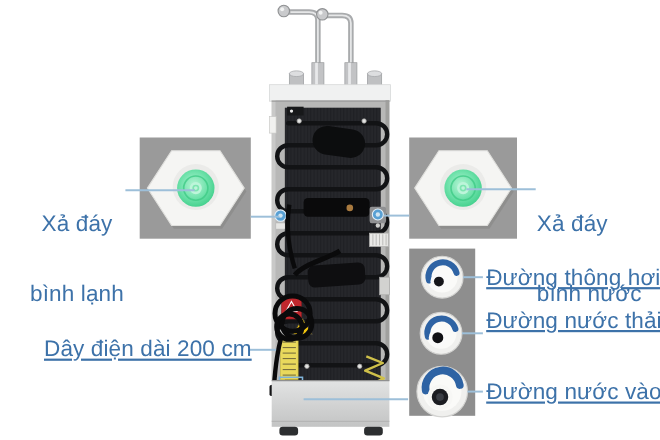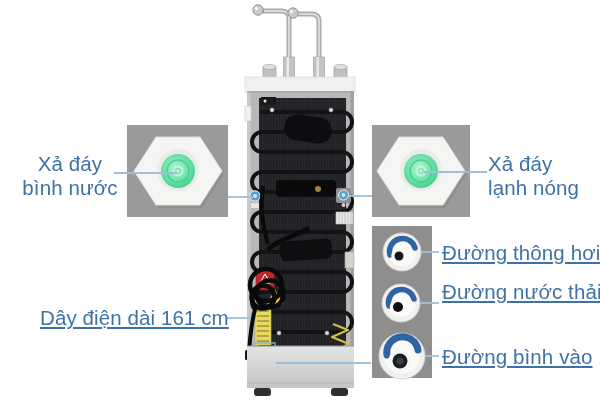--- a/index.html
+++ b/index.html
@@ -9,21 +9,21 @@
     font-family:"Liberation Sans", sans-serif;
     overflow:hidden;
   }
   .stage svg { position:absolute; left:0; top:0; }
   .label {
     position:absolute;
     color:var(--label-text,#3d72a9);
     font-size:20.5px; line-height:24px;
     letter-spacing:0.1px;
   }
-  .label .ln { display:block; }
+  .label .ln { display:block;margin-top:40px; }
   .center { text-align:center; }
   .nowrap { white-space:nowrap;text-decoration:underline; }
 </style>
 </head>
 <body>
 
 <div class="stage">
 
   <svg width="600" height="400" viewBox="0 0 600 400">
     <defs>
@@ -215,27 +215,27 @@
       <line x1="227" y1="318" x2="251" y2="318"></line>
       <line x1="276" y1="363" x2="371" y2="363"></line>
       <line x1="421" y1="252" x2="439" y2="252"></line>
       <line x1="420" y1="303" x2="439" y2="303"></line>
       <line x1="425" y1="356" x2="439" y2="356"></line>
     </g>
   </svg>
 
   <div class="label center" style="left:18px; top:152px; width:104px;">
     <span class="ln">Xả đáy</span>
+    <span class="ln">bình lạnh</span>
+  </div>
+
+  <div class="label" style="left:488px; top:152px;">
+    <span class="ln">Xả đáy</span>
     <span class="ln">bình nước</span>
   </div>
 
-  <div class="label" style="left:488px; top:152px;">
-    <span class="ln">Xả đáy</span>
-    <span class="ln">lạnh nóng</span>
-  </div>
-
-  <div class="label nowrap" style="left:40px; top:306px;">Dây điện dài 161 cm</div>
+  <div class="label nowrap" style="left:40px; top:306px;">Dây điện dài 200 cm</div>
 
   <div class="label nowrap" style="left:442px; top:241px;">Đường thông hơi</div>
   <div class="label nowrap" style="left:442px; top:280px;">Đường nước thải</div>
-  <div class="label nowrap" style="left:442px; top:345px;">Đường bình vào</div>
+  <div class="label nowrap" style="left:442px; top:345px;">Đường nước vào</div>
 
 </div>
 
 </body></html>

